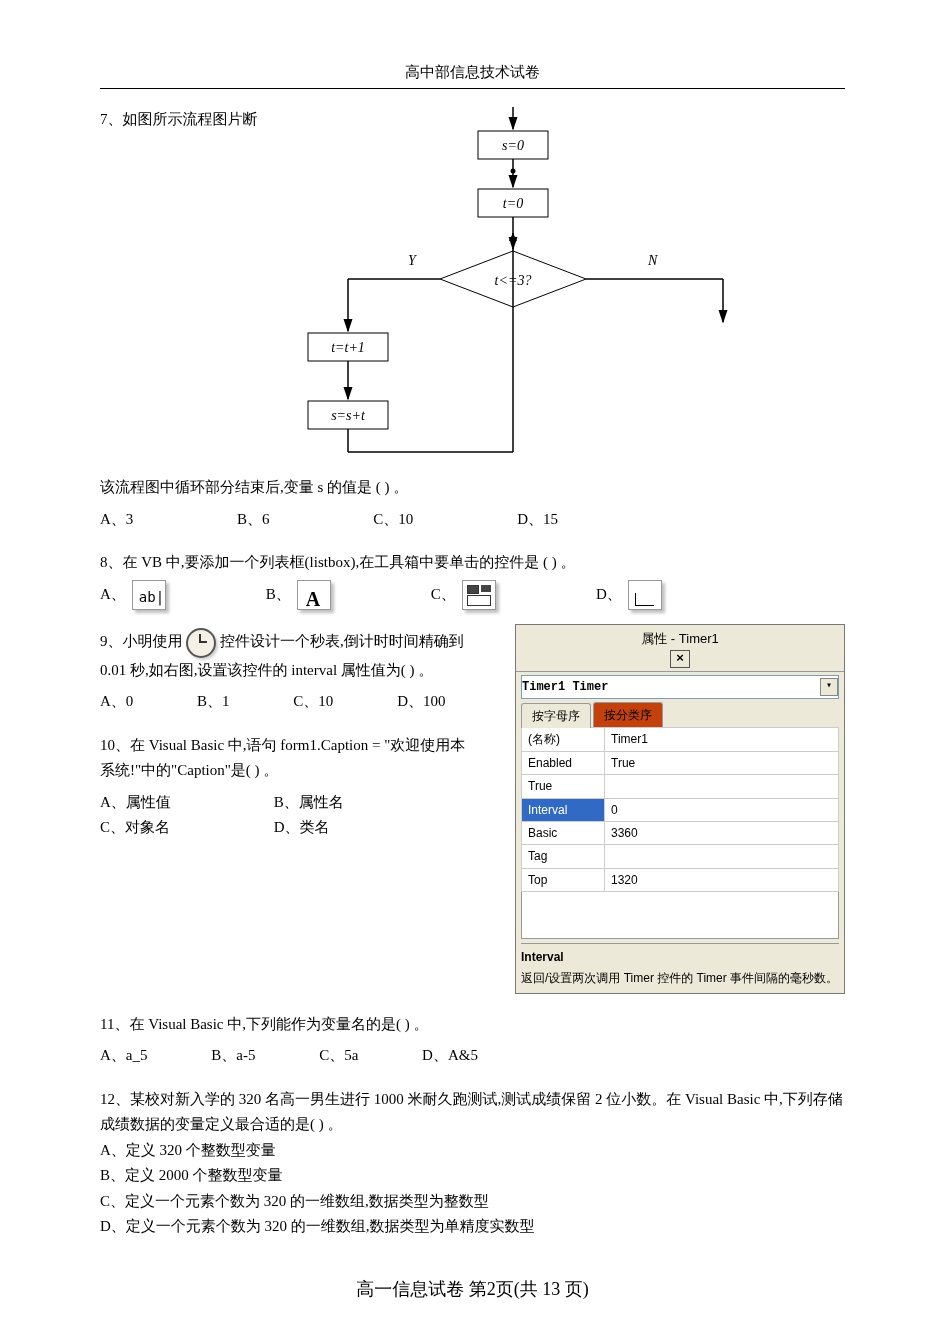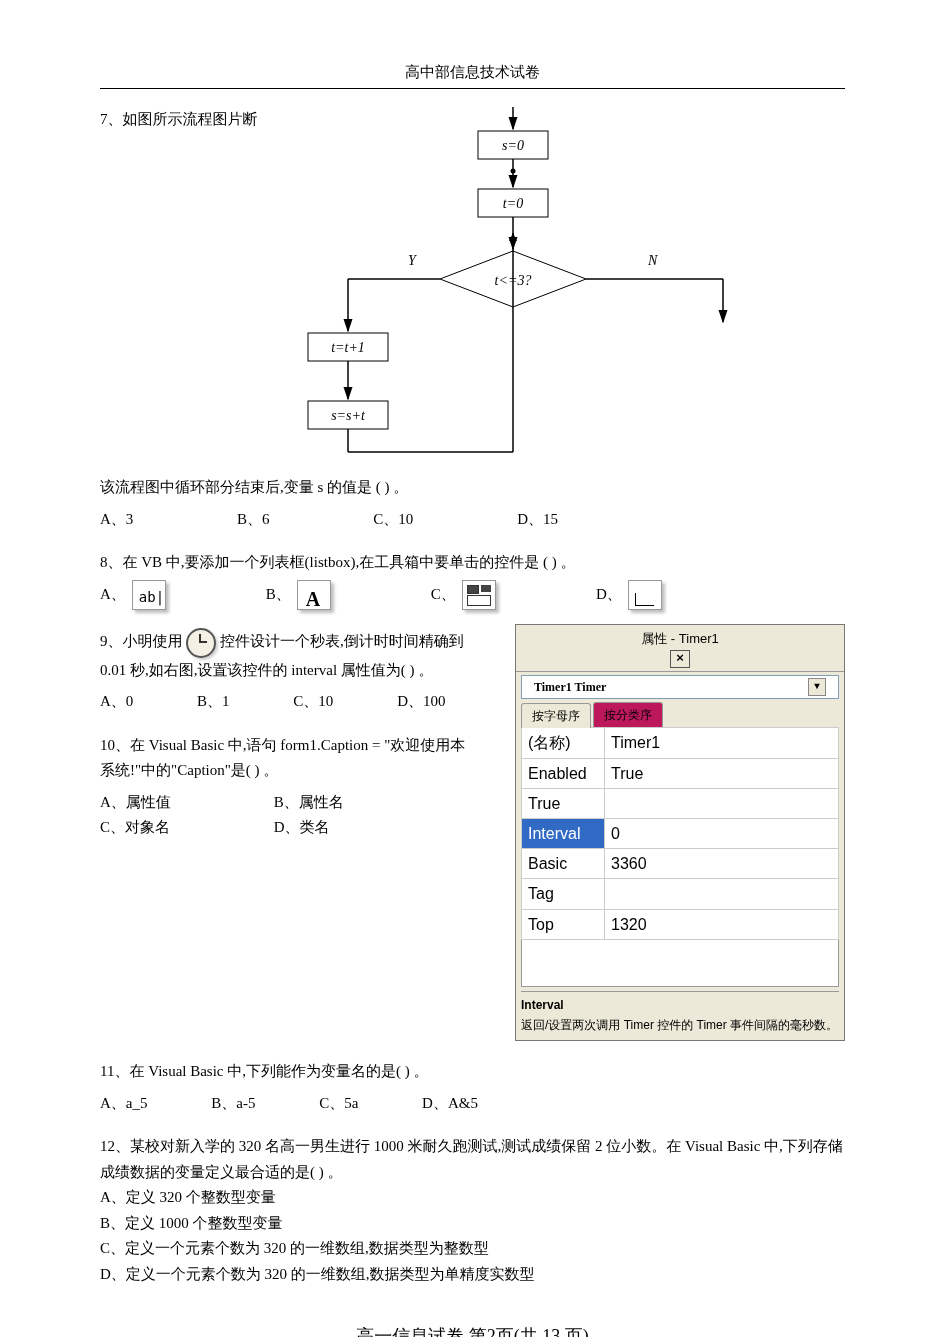--- a/index.html
+++ b/index.html
@@ -110,33 +110,33 @@
     flex-direction:column;
   }
   .prop-close{
     width:18px;height:16px;border:1px solid #555;text-align:center;line-height:14px;
     font-family:Arial; font-weight:bold; background:#ece9d8;
   }
   .prop-dropdown{
     border:1px solid #7f9db9;
     background:#fff;
     margin:3px 5px 0 5px;
-    padding:1px 12px;
+    padding:1px 0;
     font-weight:bold;
     font-size:12px;
-    font-family:Liberation Serif, serif;
+    font-family:Liberation Mono, monospace;
     display:flex; justify-content:space-between; align-items:center;
   }
   .prop-dropdown .arrow{ width:16px;height:16px;border:1px solid #888;background:#ece9d8;text-align:center;line-height:14px;font-size:10px;}
   .prop-tabs{ display:flex; margin:3px 5px 0 5px; font-size:12px;}
-  .prop-tab{ border:1px solid #999; border-bottom:none; border-top-left-radius:3px;border-top-right-radius:3px; padding:2px 10px; margin-right:2px; background:#be185d;}
+  .prop-tab{ border:1px solid #999; border-bottom:none; border-top-left-radius:3px;border-top-right-radius:3px; padding:2px 10px; margin-right:2px; background:#c2410c;}
   .prop-tab.active{ background:#ece9d8; position:relative; top:1px;}
   .prop-table{
     margin:0 5px; border:1px solid #999; border-collapse:collapse; width:calc(100% - 10px);
-    background:#fff; font-size:16px;
+    background:#fff; font-size:12px;
   }
   .prop-table td{ border:1px solid #ccc; padding:1px 6px; height:18px;}
   .prop-table td.k{ width:70px; background:#fff;}
   .prop-table tr.sel td.k{ background:#316ac5; color:#fff;}
   .prop-table td.v{}
   .prop-empty{ height:46px; background:#fff; margin:0 5px; border:1px solid #999; border-top:none;}
   .prop-desc{
     margin:4px 5px 5px 5px;
     border-top:1px solid #999;
     padding-top:3px;
@@ -311,17 +311,17 @@
 <div class="mt">11、在 Visual Basic 中,下列能作为变量名的是(        ) 。</div>
 <div class="options">
   <span class="gap-s">A、a_5</span>
   <span class="gap-s">B、a-5</span>
   <span class="gap-s">C、5a</span>
   <span>D、A&amp;5</span>
 </div>
 
 <div class="mt">12、某校对新入学的 320 名高一男生进行 1000 米耐久跑测试,测试成绩保留 2 位小数。在 Visual Basic 中,下列存储成绩数据的变量定义最合适的是(        ) 。</div>
 <div>A、定义 320 个整数型变量</div>
-<div>B、定义 1000 个整数型变量</div>
+<div>B、定义 2000 个整数型变量</div>
 <div>C、定义一个元素个数为 320 的一维数组,数据类型为整数型</div>
 <div>D、定义一个元素个数为 320 的一维数组,数据类型为单精度实数型</div>
 
 <div class="footer">高一信息试卷 第2页(共 13 页)</div>
 
 </body></html>

